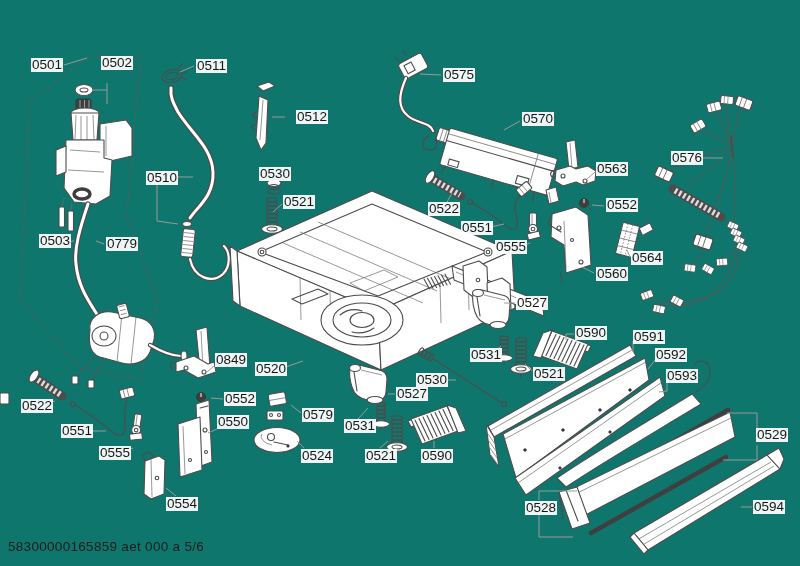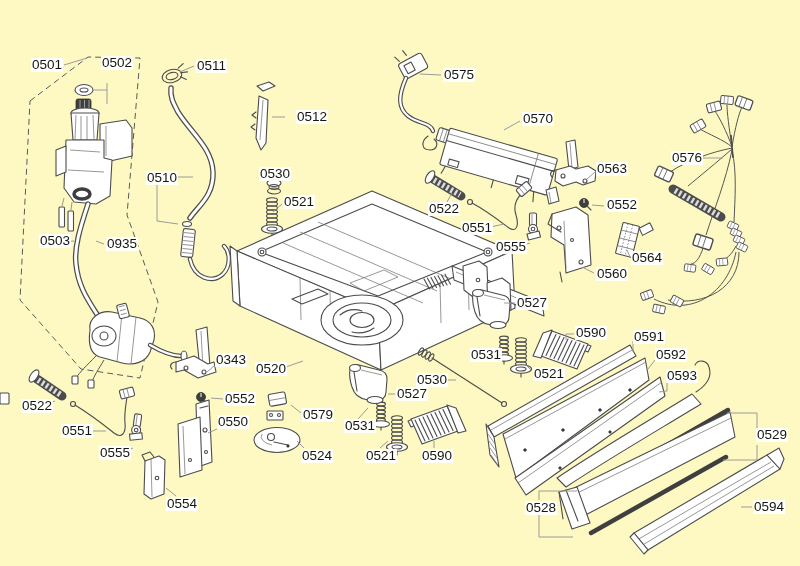--- a/index.html
+++ b/index.html
@@ -1,16 +1,16 @@
 <!DOCTYPE html>
 <html><head>
 <meta charset="utf-8">
 <style>
   html,body{margin:0;padding:0;background:#fff;}
-  #stage{position:relative;width:800px;height:566px;background:#fef9c3;overflow:hidden;
+  #stage{position:relative;width:800px;height:566px;background:#0f766e;overflow:hidden;
          font-family:"Liberation Sans",sans-serif;}
   #art{position:absolute;left:0;top:0;}
   .lbl{position:absolute;font-size:13.5px;line-height:1.05;color:#151515;
        background:rgba(255,255,255,.93);padding:0 1px;white-space:nowrap;
        font-family:"Liberation Sans",sans-serif;}
   .footer{position:absolute;left:8px;top:539px;font-size:13.5px;color:#1c1c1c;
           letter-spacing:.3px;}
   
   .s   {fill:none;stroke:#4c4c4c;stroke-width:1.1;stroke-linecap:round;stroke-linejoin:round;}
   .sf  {fill:#fff;stroke:#4c4c4c;stroke-width:1.1;stroke-linejoin:round;}
@@ -461,41 +461,42 @@
 <div class="lbl" style="left:522px;top:112px">0570</div>
 <div class="lbl" style="left:596px;top:162px">0563</div>
 <div class="lbl" style="left:671px;top:151px">0576</div>
 <div class="lbl" style="left:606px;top:198px">0552</div>
 <div class="lbl" style="left:428px;top:202px">0522</div>
 <div class="lbl" style="left:461px;top:221px">0551</div>
 <div class="lbl" style="left:495px;top:240px">0555</div>
 <div class="lbl" style="left:631px;top:251px">0564</div>
 <div class="lbl" style="left:596px;top:267px">0560</div>
 <div class="lbl" style="left:39px;top:234px">0503</div>
-<div class="lbl" style="left:106px;top:237px">0935</div>
+<div class="lbl" style="left:106px;top:237px">0779</div>
 <div class="lbl" style="left:516px;top:296px">0527</div>
 <div class="lbl" style="left:575px;top:326px">0590</div>
 <div class="lbl" style="left:633px;top:330px">0591</div>
 <div class="lbl" style="left:655px;top:348px">0592</div>
 <div class="lbl" style="left:666px;top:369px">0593</div>
 <div class="lbl" style="left:470px;top:348px">0531</div>
 <div class="lbl" style="left:533px;top:367px">0521</div>
-<div class="lbl" style="left:215px;top:353px">0343</div>
+<div class="lbl" style="left:215px;top:353px">0849</div>
 <div class="lbl" style="left:255px;top:362px">0520</div>
 <div class="lbl" style="left:416px;top:373px">0530</div>
 <div class="lbl" style="left:396px;top:387px">0527</div>
 <div class="lbl" style="left:224px;top:392px">0552</div>
 <div class="lbl" style="left:302px;top:408px">0579</div>
 <div class="lbl" style="left:217px;top:415px">0550</div>
 <div class="lbl" style="left:344px;top:419px">0531</div>
 <div class="lbl" style="left:21px;top:399px">0522</div>
 <div class="lbl" style="left:61px;top:424px">0551</div>
 <div class="lbl" style="left:99px;top:446px">0555</div>
 <div class="lbl" style="left:301px;top:449px">0524</div>
 <div class="lbl" style="left:365px;top:449px">0521</div>
 <div class="lbl" style="left:421px;top:449px">0590</div>
 <div class="lbl" style="left:756px;top:428px">0529</div>
 <div class="lbl" style="left:166px;top:497px">0554</div>
 <div class="lbl" style="left:525px;top:501px">0528</div>
 <div class="lbl" style="left:753px;top:500px">0594</div>
 
+<div class="footer">58300000165859 aet 000 a 5/6</div>
 
 </div>
 
 </body></html>

